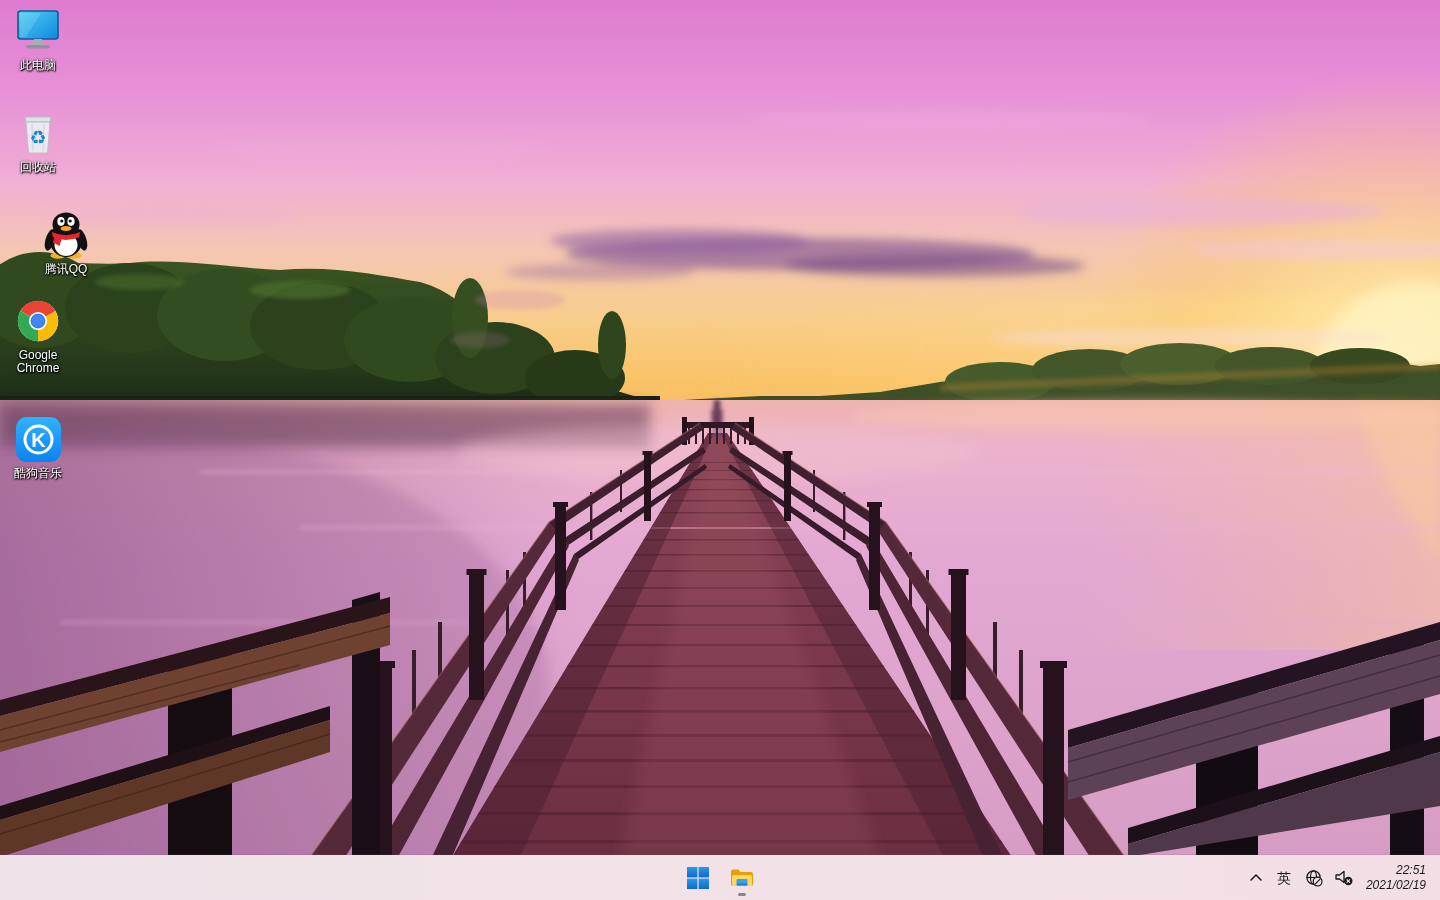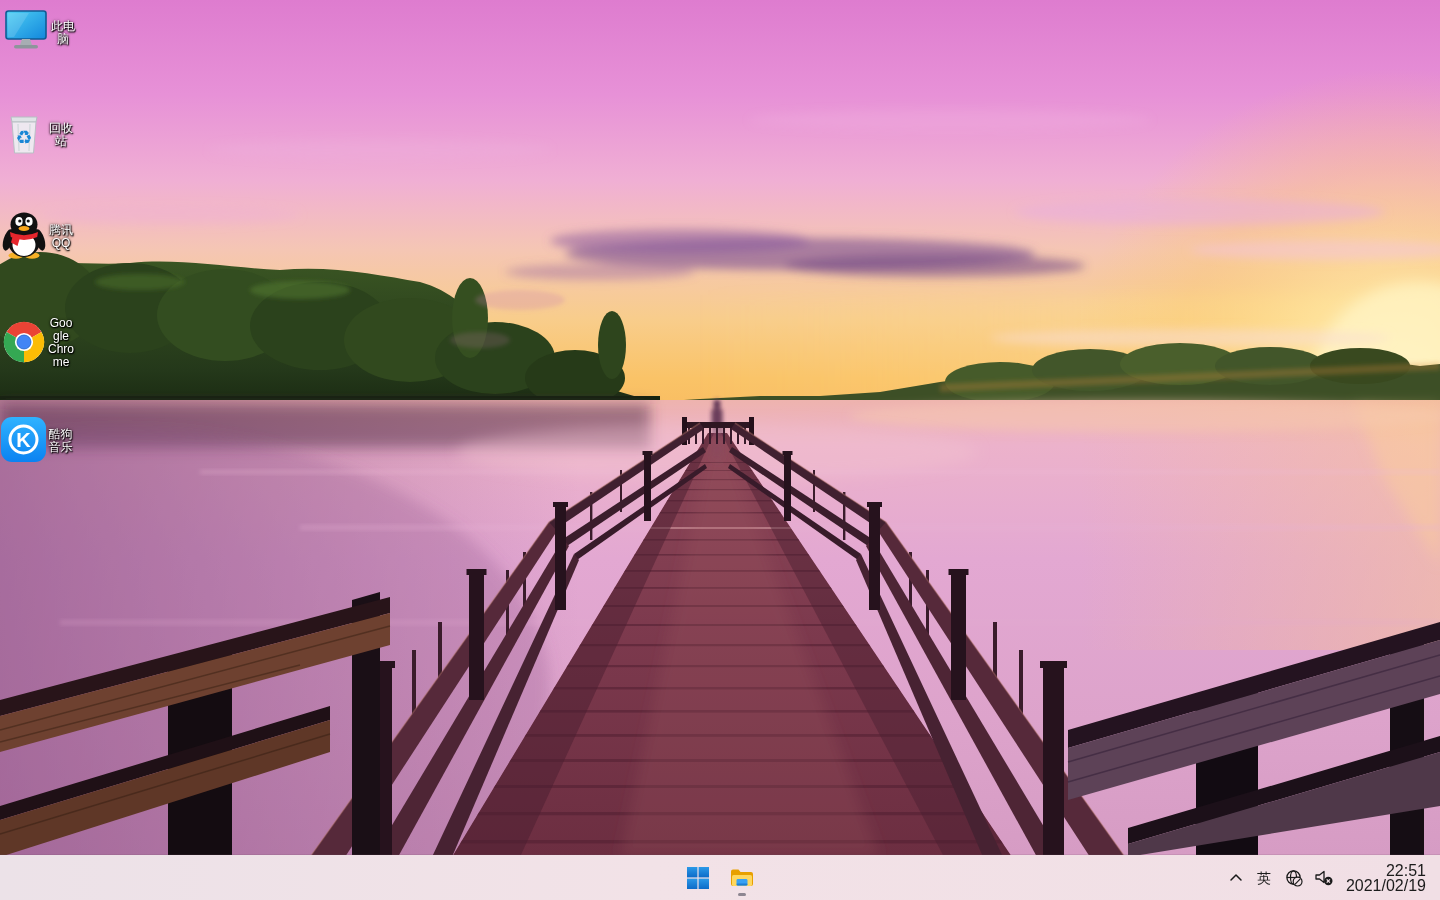--- a/index.html
+++ b/index.html
@@ -8,31 +8,31 @@
     font-family:"Liberation Sans", sans-serif;
     background:#000;
     position:relative;
   }
   .desktop{position:absolute;inset:0;width:1440px;height:900px;}
   .wallpaper{position:absolute;top:0;left:0;width:1440px;height:855px;display:block;}
 
   
   .icon-cell{
     position:absolute;left:1px;width:74px;
-    display:flex;flex-direction:row;align-items:center;
+    display:flex;flex-direction:column;align-items:center;
     cursor:default;border-radius:4px;padding:2px 0;
   }
   .icon-art{height:50px;display:flex;align-items:center;justify-content:center;}
   .icon-label{
     margin-top:3px;font-size:12px;line-height:13px;color:#fff;text-align:center;
     max-width:70px;
     text-shadow:0 1px 2px rgba(0,0,0,.95), 0 0 3px rgba(0,0,0,.75), 1px 1px 1px rgba(0,0,0,.9);
     word-break:break-word;
   }
-  .cell-0{top:4px;}.cell-1{top:106px;}.cell-2{top:208px;}.cell-3{top:312px;justify-content:center;}.cell-4{top:412px;}
+  .cell-0{top:4px;}.cell-1{top:106px;}.cell-2{top:208px;padding-left:28px;}.cell-3{top:294px;justify-content:center;}.cell-4{top:412px;}
 
   
   .taskbar{
     position:absolute;left:0;bottom:0;width:1440px;height:45px;
     background:linear-gradient(90deg,#ece2e8 0%,#f2e2e7 45%,#f1dfe5 100%);
     box-shadow:0 -1px 0 rgba(110,80,100,.14);
   }
   .tb-center{
     position:absolute;left:50%;top:0;transform:translateX(-50%);
     height:45px;display:flex;align-items:center;gap:4px;
@@ -50,22 +50,23 @@
     position:absolute;right:0;top:0;height:45px;
     display:flex;align-items:center;padding-right:13px;
   }
   .tray-btn{
     border:none;background:transparent;border-radius:5px;height:38px;
     display:flex;align-items:center;justify-content:center;gap:11px;
     padding:0 7px;cursor:default;color:#1b1b1b;
   }
   .ime{font-size:14px;line-height:14px;}
   .clock{
-    text-align:right;font-size:16px;line-height:15px;color:#1b1b1b;
+    text-align:right;font-size:12px;line-height:15px;color:#1b1b1b;
     padding:0 1px 0 6px;
+    font-style:italic;
   }
 </style>
 </head>
 <body>
 
 <div class="desktop">
 
   <svg class="wallpaper" viewBox="0 0 1440 855" width="1440" height="855" preserveAspectRatio="none">
     <defs>
       <linearGradient id="sky" x1="0" y1="0" x2="0" y2="1">

